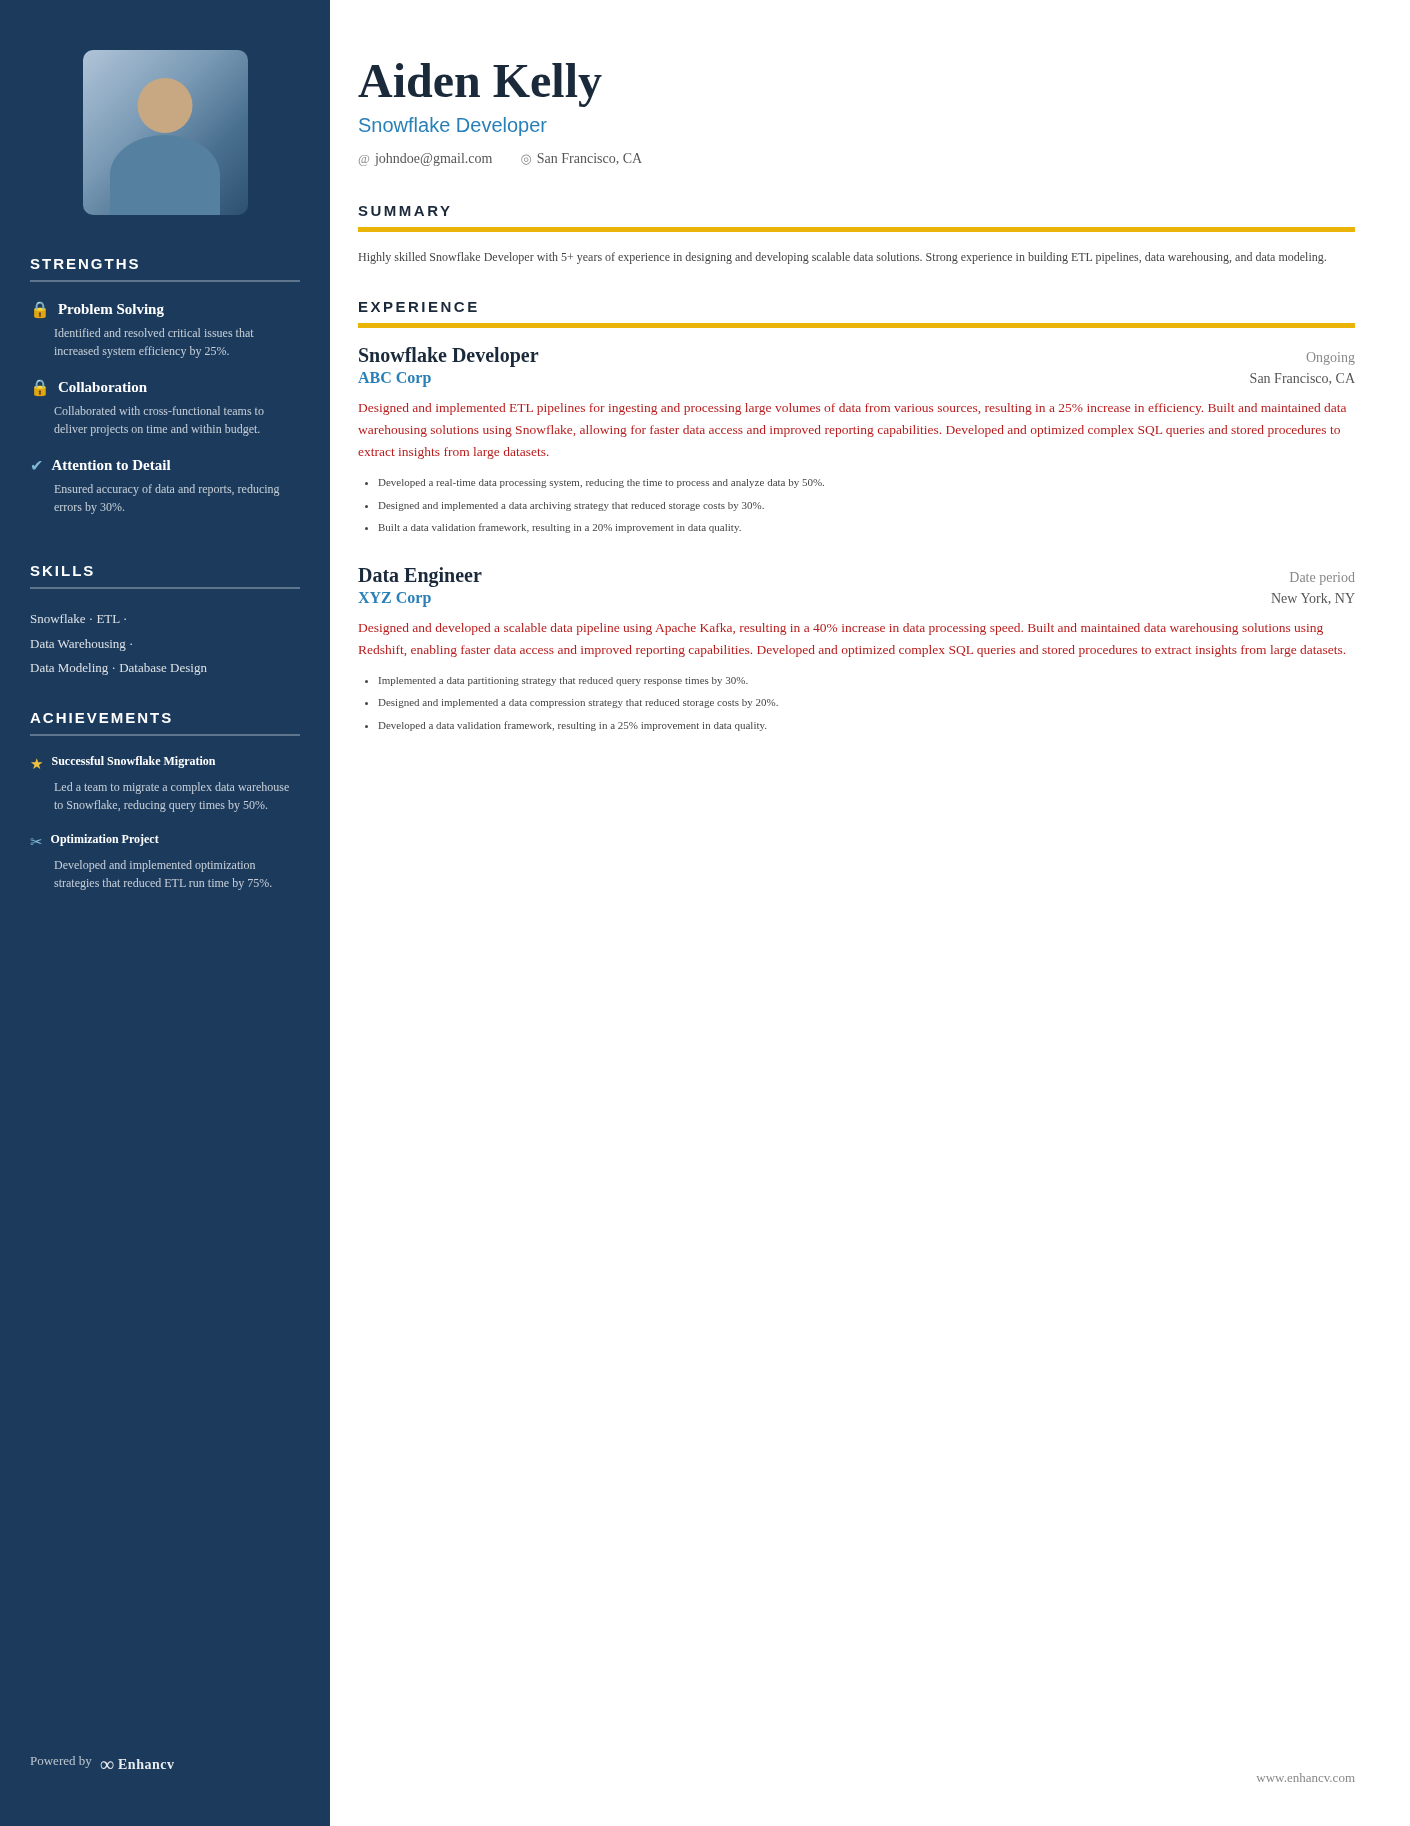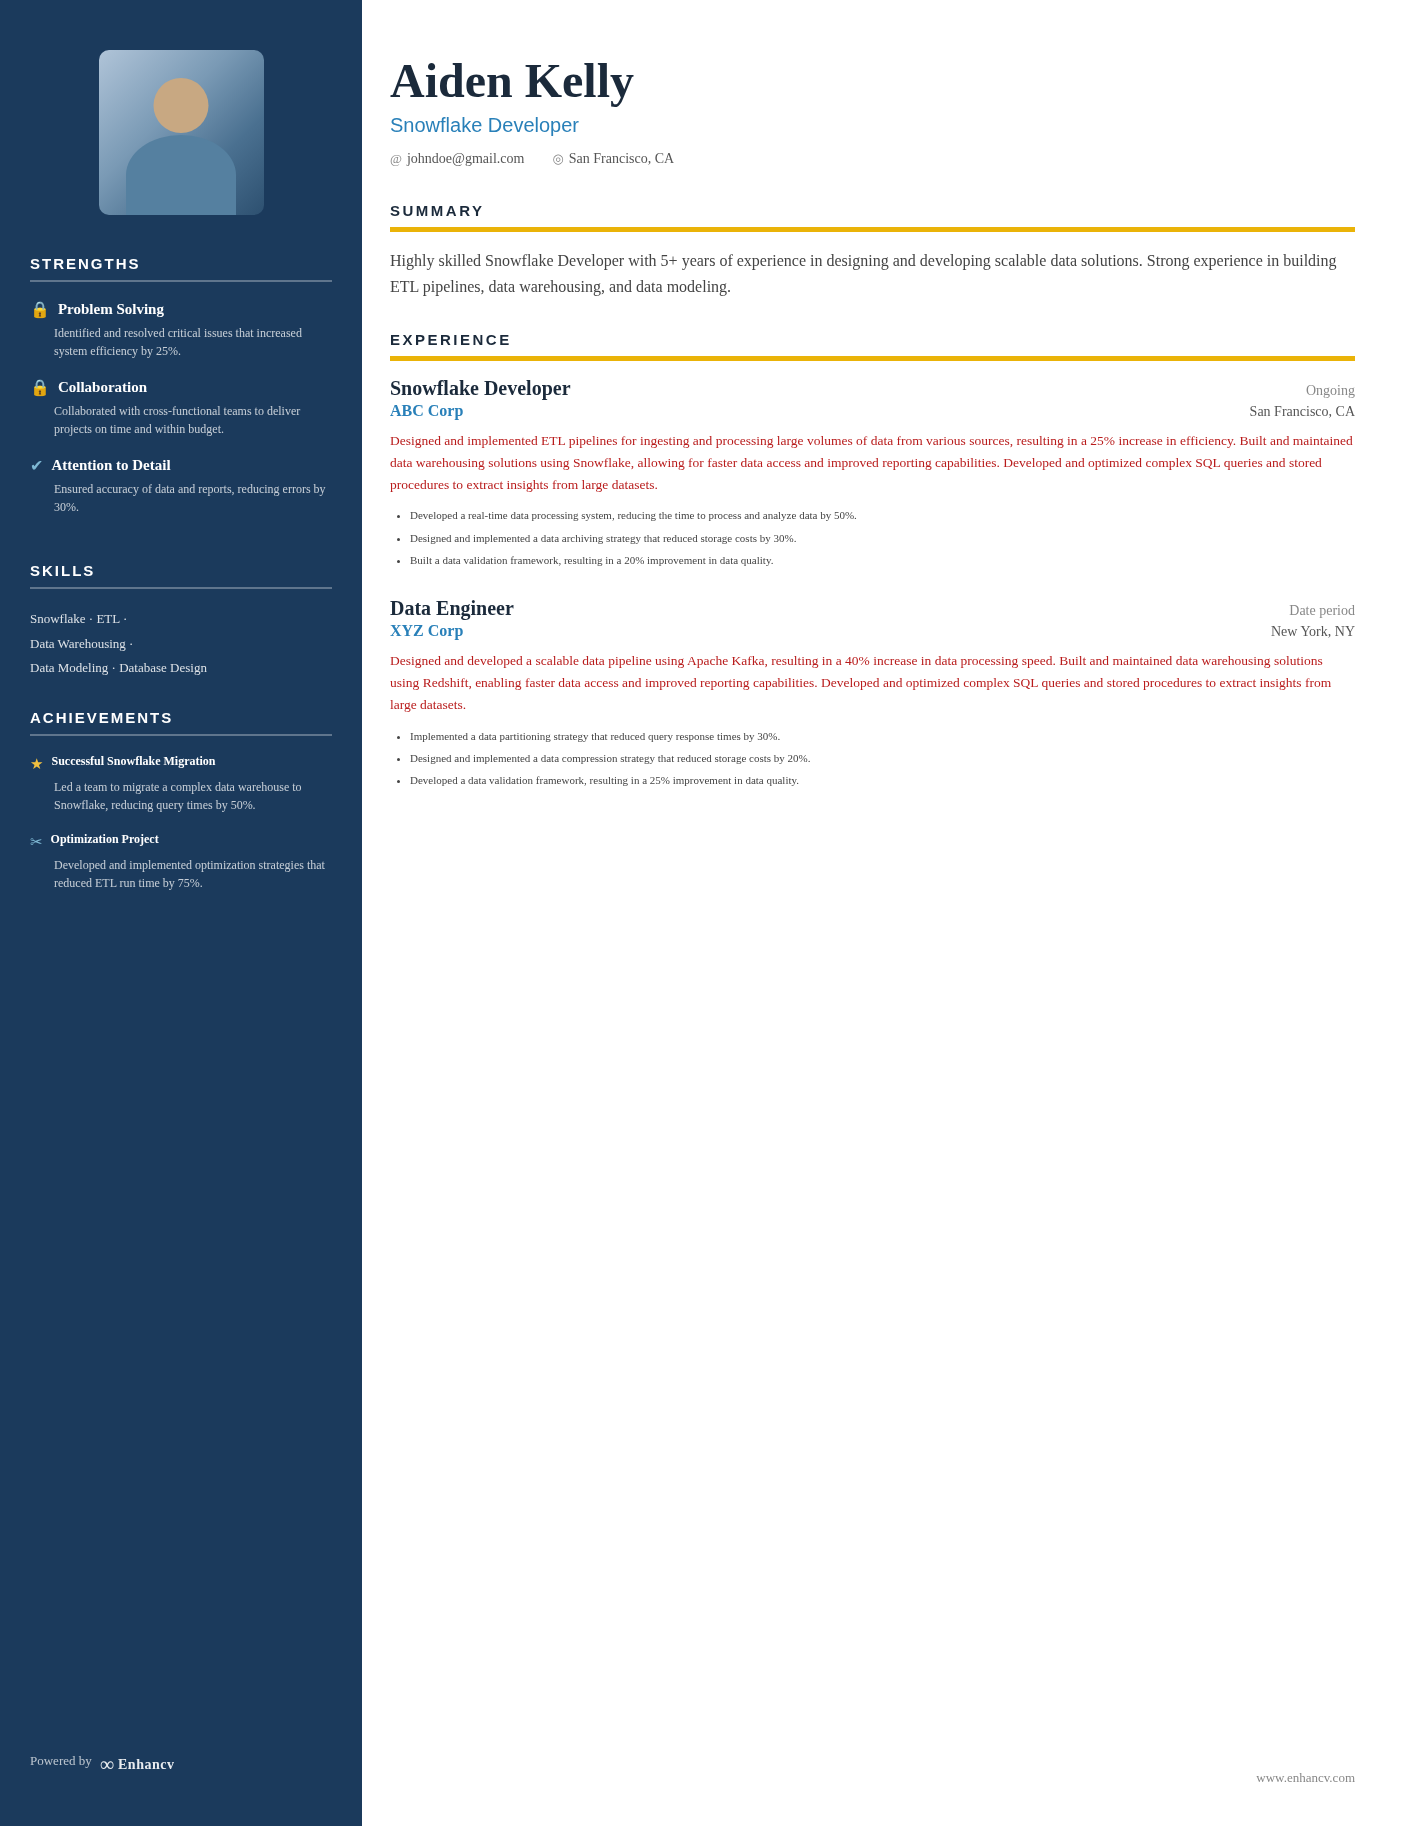--- a/index.html
+++ b/index.html
@@ -6,21 +6,21 @@
     body {
       font-family: 'Georgia', serif;
       display: flex;
       width: 1410px;
       min-height: 1826px;
       background: #fff;
     }
 
     
     .sidebar {
-      width: 362px;
+      width: 330px;
       min-height: 1826px;
       background: #1b3a5c;
       color: #fff;
       display: flex;
       flex-direction: column;
       padding: 0 0 40px 0;
       position: relative;
     }
 
     .sidebar-photo {
@@ -240,21 +240,21 @@
       font-weight: 700;
       letter-spacing: 2.5px;
       text-transform: uppercase;
       color: #1b2a3b;
       padding-bottom: 8px;
       border-bottom: 5px solid #eab308;
       margin-bottom: 16px;
     }
 
     .summary-text {
-      font-size: 16px;
+      font-size: 12px;
       color: #444;
       line-height: 1.65;
     }
 
     .exp-item {
       margin-bottom: 28px;
     }
 
     .exp-header-row {
       display: flex;

